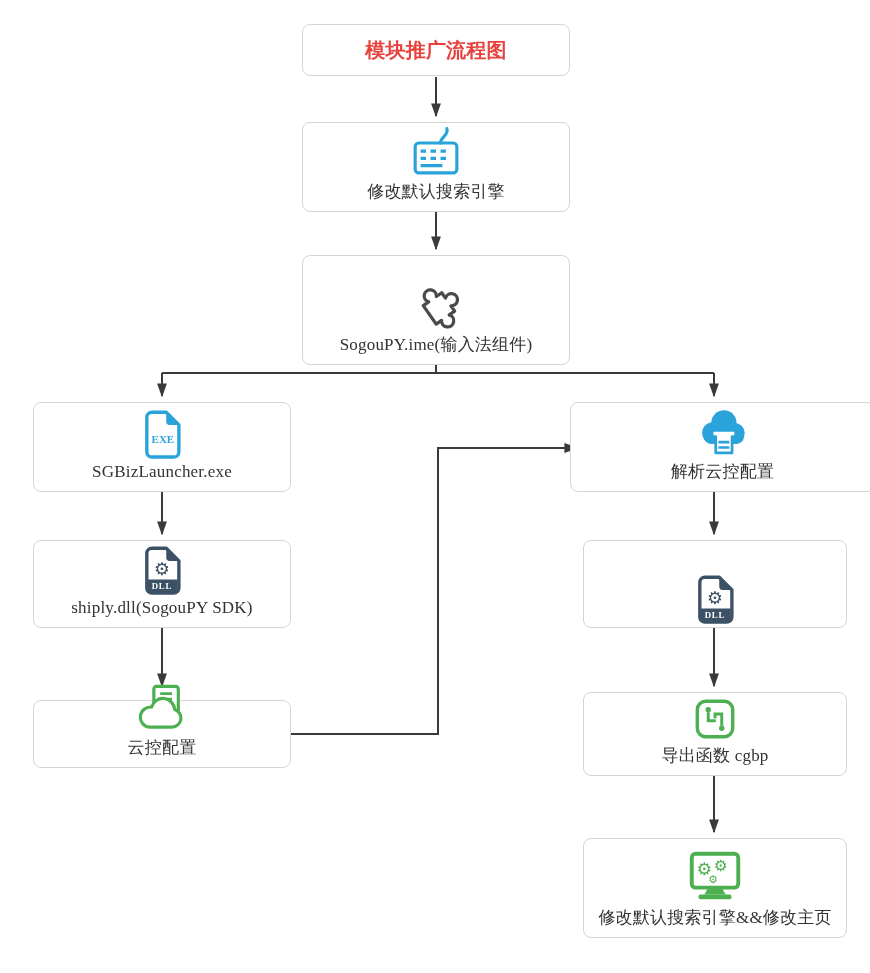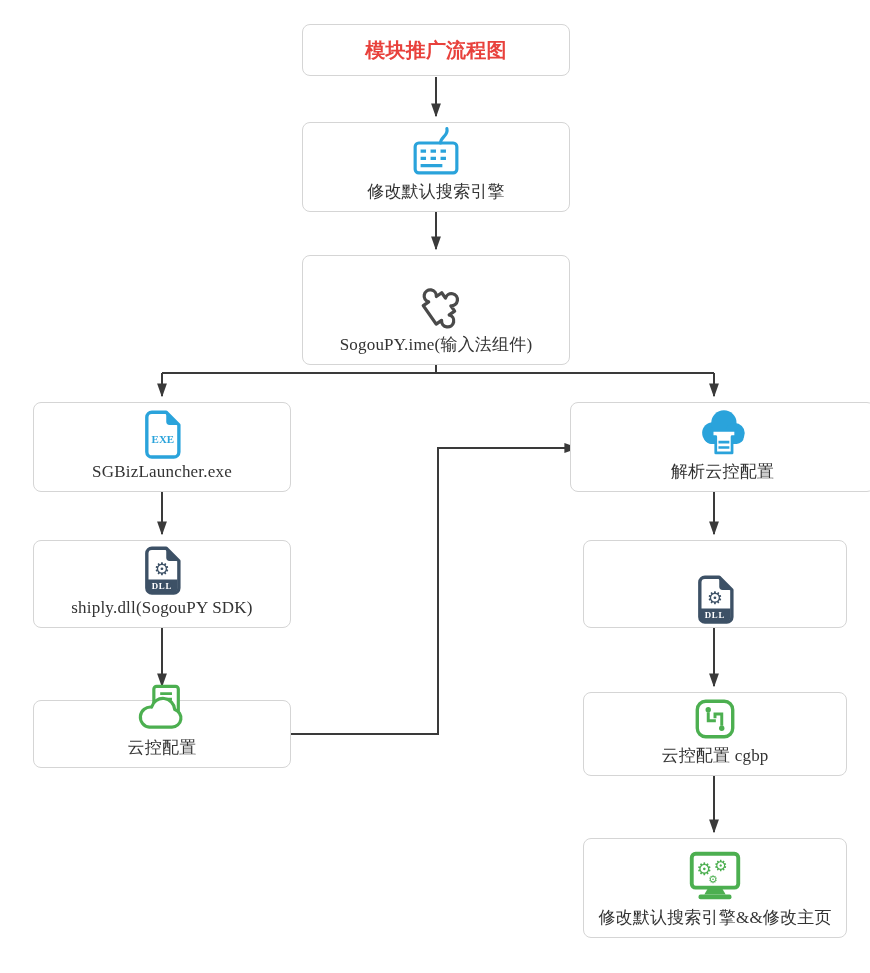--- a/index.html
+++ b/index.html
@@ -153,21 +153,21 @@
   <div class="node" id="n-cgbp">
     <div class="icon">
       <svg width="54" height="54" viewBox="0 0 64 64">
         <rect x="11" y="11" width="42" height="42" rx="10" stroke="#4caf50" stroke-width="4" fill="none"></rect>
         <circle cx="24" cy="21" r="3.2" fill="#4caf50"></circle>
         <path d="M24,24 v10 h9" stroke="#4caf50" stroke-width="3.5" fill="none"></path>
         <circle cx="40" cy="43" r="3.2" fill="#4caf50"></circle>
         <path d="M40,40 v-14 h-8 v5" stroke="#4caf50" stroke-width="3.5" fill="none"></path>
       </svg>
     </div>
-    <div class="label">云控配置 cgbp</div>
+    <div class="label">导出函数 cgbp</div>
   </div>
 
   <div class="node" id="n-modify">
     <div class="icon">
       <svg width="62" height="62" viewBox="0 0 64 64">
         <rect x="8" y="8" width="48" height="35" rx="4" stroke="#4caf50" stroke-width="4" fill="none"></rect>
         <path d="M25,43 h14 l4,7 h-22 z" fill="#4caf50"></path>
         <rect x="15" y="50" width="34" height="5" rx="2" fill="#4caf50"></rect>
         <text x="21" y="30" text-anchor="middle" font-size="18" fill="#4caf50">⚙</text>
         <text x="38" y="26" text-anchor="middle" font-size="16" fill="#4caf50">⚙</text>

